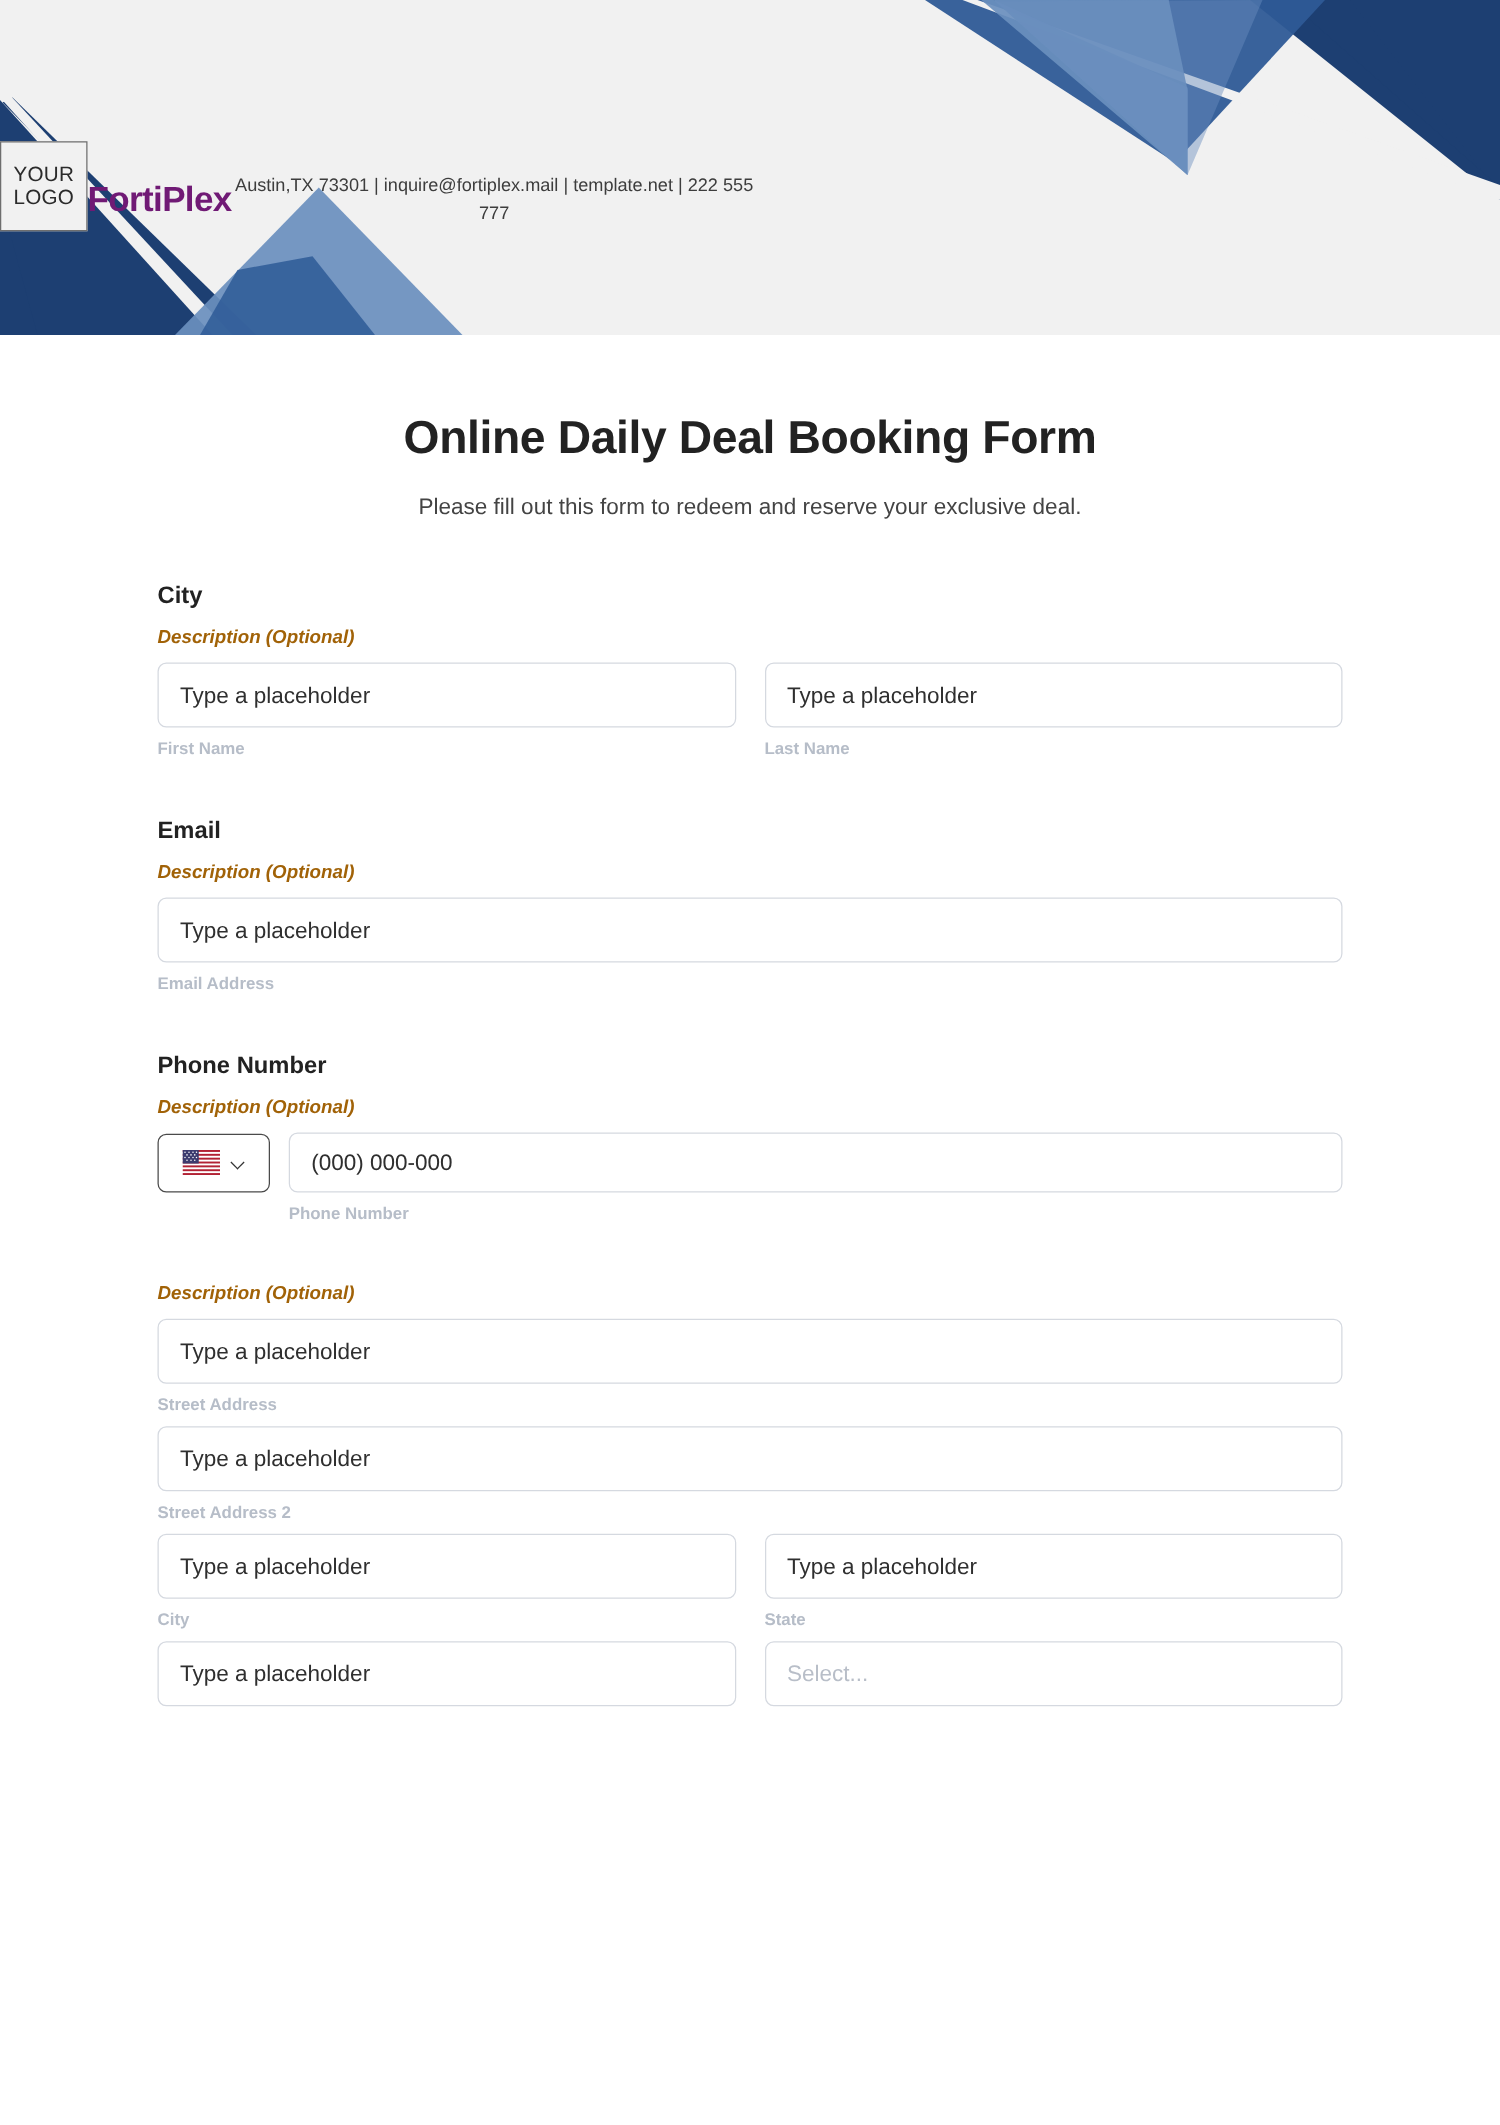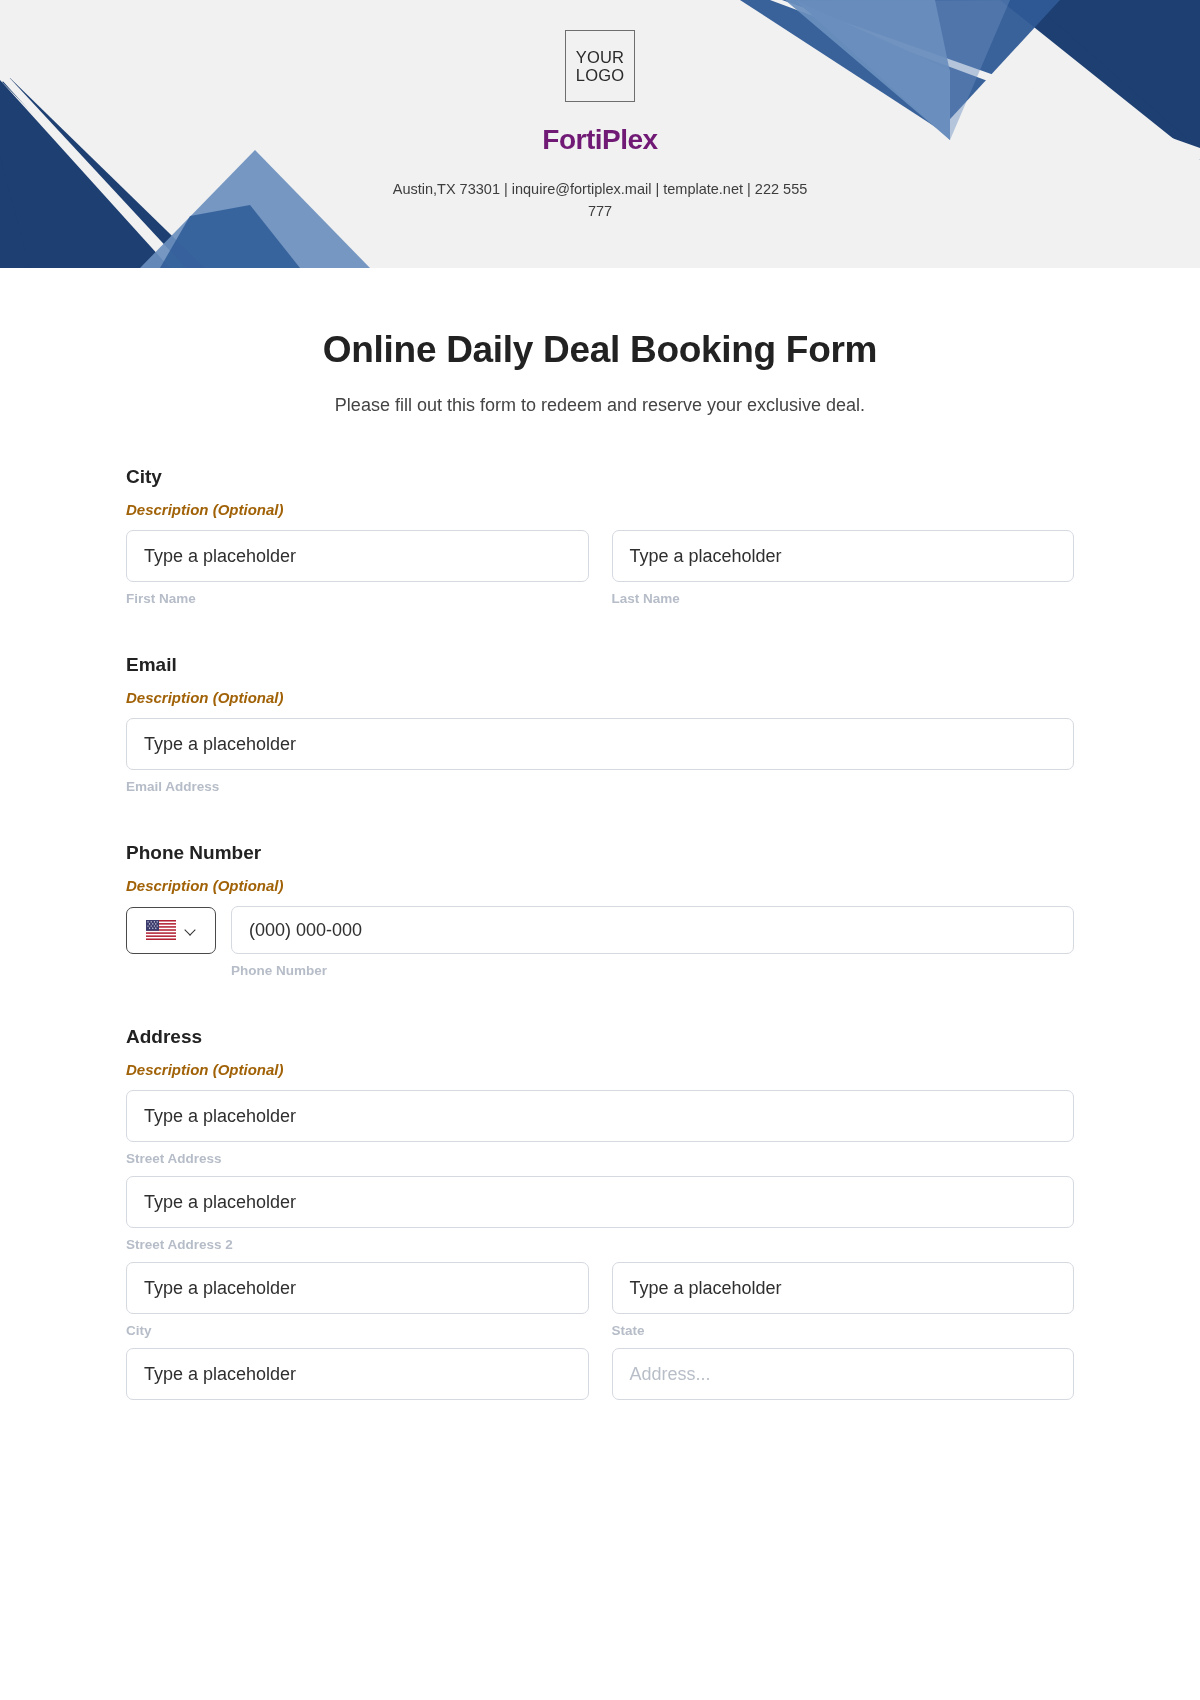--- a/index.html
+++ b/index.html
@@ -27,21 +27,20 @@
     width: 1200px;
     height: 268px;
   }
 
   .header-inner {
     position: relative;
     z-index: 5;
     width: 100%;
     height: 100%;
     display: flex;
-    flex-direction: column;
     align-items: center;
     padding-top: 30px;
   }
 
   .logo-box {
     width: 70px;
     height: 72px;
     border: 1.5px solid #6e6e6e;
     background: #f1f1f1;
     display: flex;
@@ -307,21 +306,20 @@
           </g>
         </svg>
         <span class="chev"></span>
       </div>
       <div class="phone-input">(000) 000-000</div>
     </div>
     <div class="phone-sublabel">Phone Number</div>
   </div>
 
   <div class="field-group">
-    <div class="field-label">Address</div>
     <div class="field-desc">Description (Optional)</div>
 
     <div class="row">
       <div class="col">
         <div class="text-input">Type a placeholder</div>
         <div class="sub-label">Street Address</div>
       </div>
     </div>
 
     <div class="row tight">
@@ -340,18 +338,18 @@
         <div class="text-input">Type a placeholder</div>
         <div class="sub-label">State</div>
       </div>
     </div>
 
     <div class="row tight">
       <div class="col">
         <div class="text-input">Type a placeholder</div>
       </div>
       <div class="col">
-        <div class="text-input placeholder-grey">Address...</div>
+        <div class="text-input placeholder-grey">Select...</div>
       </div>
     </div>
   </div>
 
 </div>
 
 </body></html>

